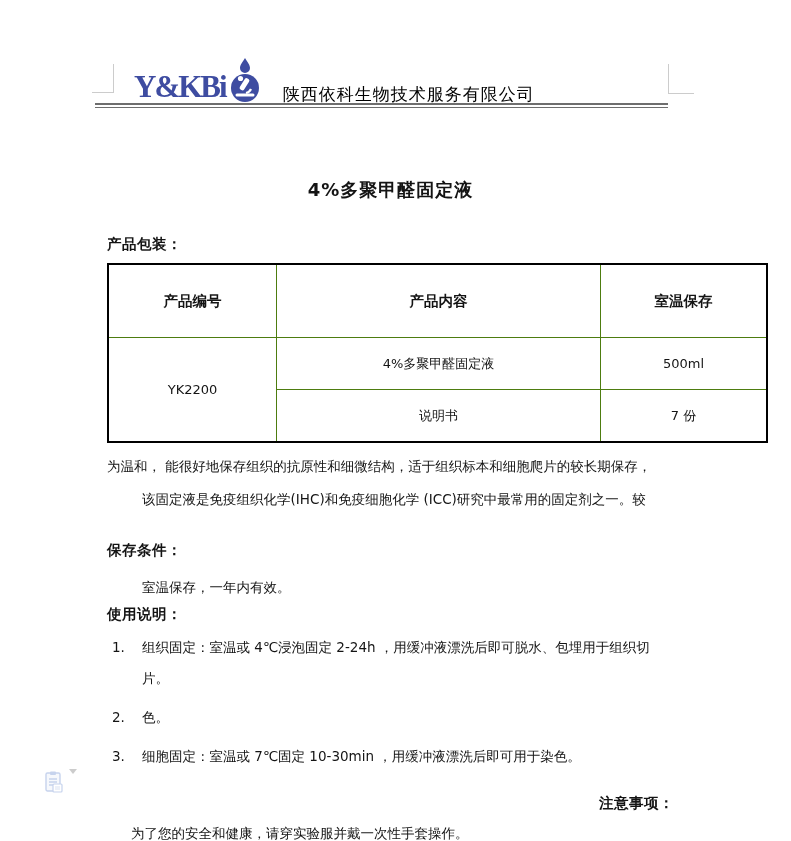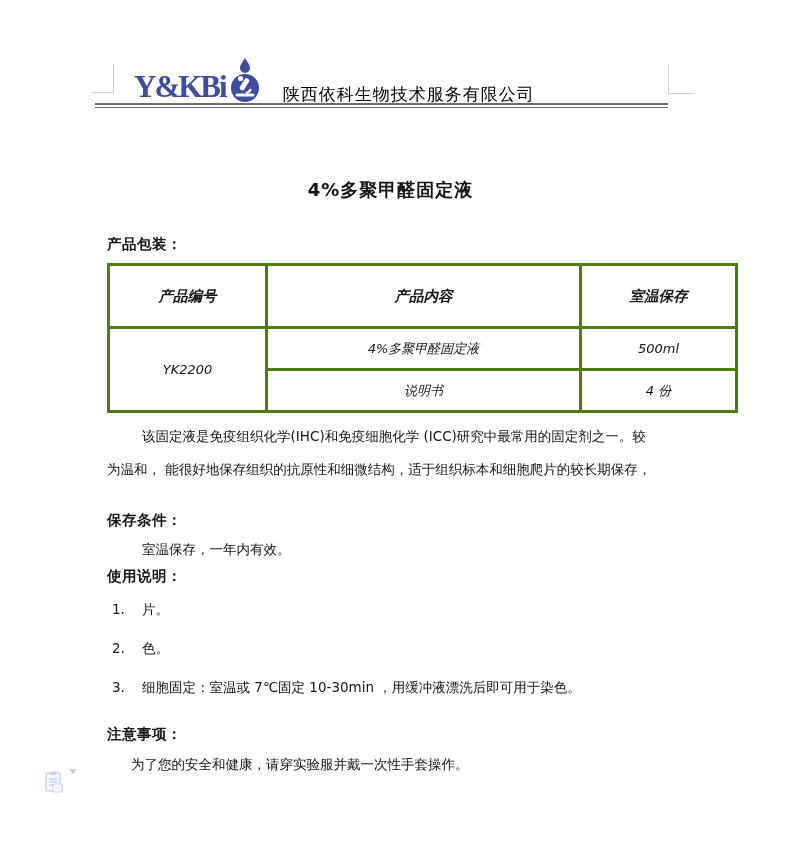--- a/index.html
+++ b/index.html
@@ -34,37 +34,37 @@
   .content{position:absolute;left:107px;top:170px;width:567px;font-size:13.5px;}
   .doc-title{
     text-align:center;font-size:18px;font-weight:bold;margin:8px 0 0 0;
     letter-spacing:1px;
   }
   .sec-heading{font-weight:bold;font-size:14.5px;letter-spacing:.5px;}
   .h-pack{margin-top:33px;}
   .h-intro{margin-top:6px;}
   .h-store{margin-top:25px;}
   .h-usage{margin-top:2px;}
-  .h-notes{margin-top:22px;}
+  .h-notes{margin-top:22px;text-align:right;}
   
   table.pack{
     border-collapse:collapse;margin-top:9px;width:567px;
     table-layout:fixed;border:2px solid #000;
   }
   table.pack th,table.pack td{
-    border:3px solid #4d7c0f;text-align:center;vertical-align:middle;padding:9px;font-style:italic;
+    border:1px solid #4d7c0f;text-align:center;vertical-align:middle;padding:15px;
   }
   table.pack th{font-size:14.5px;font-weight:bold;height:42px;}
   table.pack td{font-size:13px;height:21px;}
   .col1{width:137px;}.col2{width:293px;}.col3{width:135px;}
   
   .para{margin-top:7px;}
   .para .fixed-line{line-height:33px;white-space:nowrap;}
   .para .indent{text-indent:2.6em;}
-  .single-line{line-height:31px;padding-left:35px;margin-top:4px;white-space:nowrap;}
+  .single-line{line-height:31px;padding-left:35px;margin-top:12px;white-space:nowrap;}
   
   .usage-list{margin-top:8px;}
   .usage-item{display:flex;line-height:31px;margin-bottom:8px;}
   .usage-item .num{width:35px;flex:0 0 35px;padding-left:5px;box-sizing:border-box;}
   .usage-item .item-text{flex:1;}
   .usage-item .item-text div{white-space:nowrap;}
   .notes-text{line-height:30px;padding-left:24px;margin-top:5px;white-space:nowrap;}
   
   .paste-ghost{position:absolute;left:45px;top:771px;opacity:.5;display:flex;align-items:flex-start;}
   .paste-arrow{margin-left:6px;margin-top:3px;width:10px;}
@@ -112,38 +112,39 @@
       <th class="col2">产品内容</th>
       <th class="col3">室温保存</th>
     </tr>
     <tr>
       <td rowspan="2">YK2200</td>
       <td>4%多聚甲醛固定液</td>
       <td>500ml</td>
     </tr>
     <tr>
       <td>说明书</td>
-      <td>4 份</td>
+      <td>7 份</td>
     </tr>
   </tbody>
     </table>
 
   <div class="para">
+    <div class="fixed-line">为温和， 能很好地保存组织的抗原性和细微结构，适于组织标本和细胞爬片的较长期保存，</div>
     <div class="fixed-line indent">该固定液是免疫组织化学(IHC)和免疫细胞化学 (ICC)研究中最常用的固定剂之一。较</div>
-    <div class="fixed-line">为温和， 能很好地保存组织的抗原性和细微结构，适于组织标本和细胞爬片的较长期保存，</div>
   </div>
 
   <div class="sec-heading h-store">保存条件：</div>
   <div class="single-line">室温保存，一年内有效。</div>
 
   <div class="sec-heading h-usage">使用说明：</div>
   <div class="usage-list">
     <div class="usage-item">
       <span class="num">1.</span>
       <div class="item-text">
+        <div>组织固定：室温或 4℃浸泡固定 2-24h ，用缓冲液漂洗后即可脱水、包埋用于组织切</div>
         <div>片。</div>
       </div>
     </div>
     <div class="usage-item">
       <span class="num">2.</span>
       <div class="item-text">
         <div>色。</div>
       </div>
     </div>
     <div class="usage-item">

